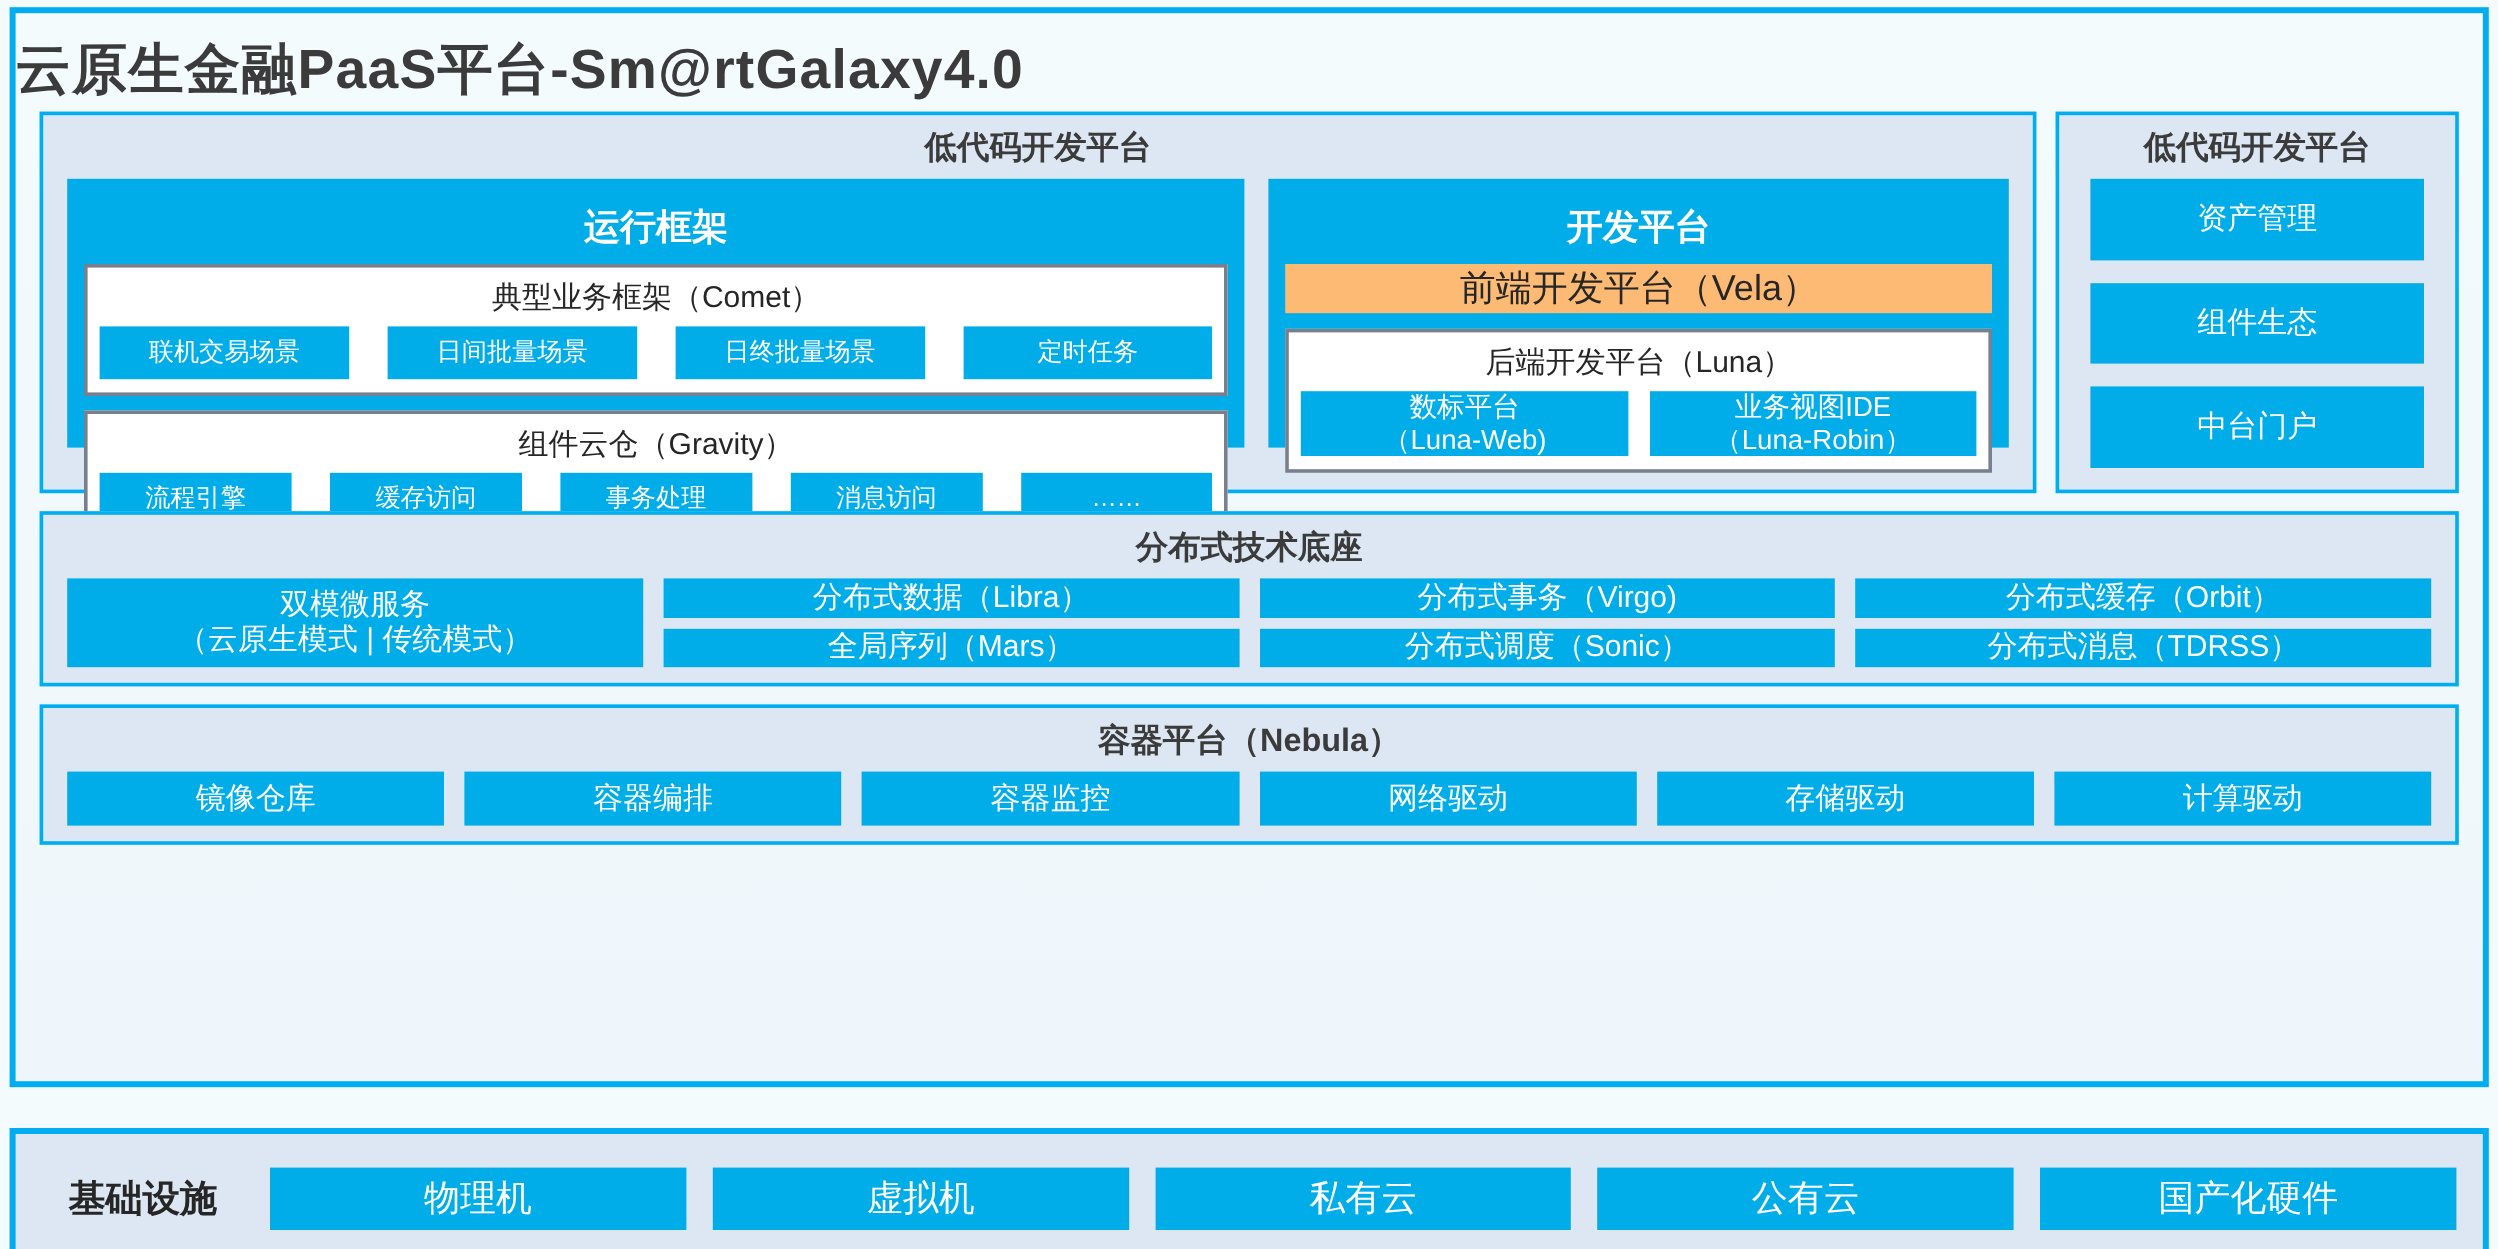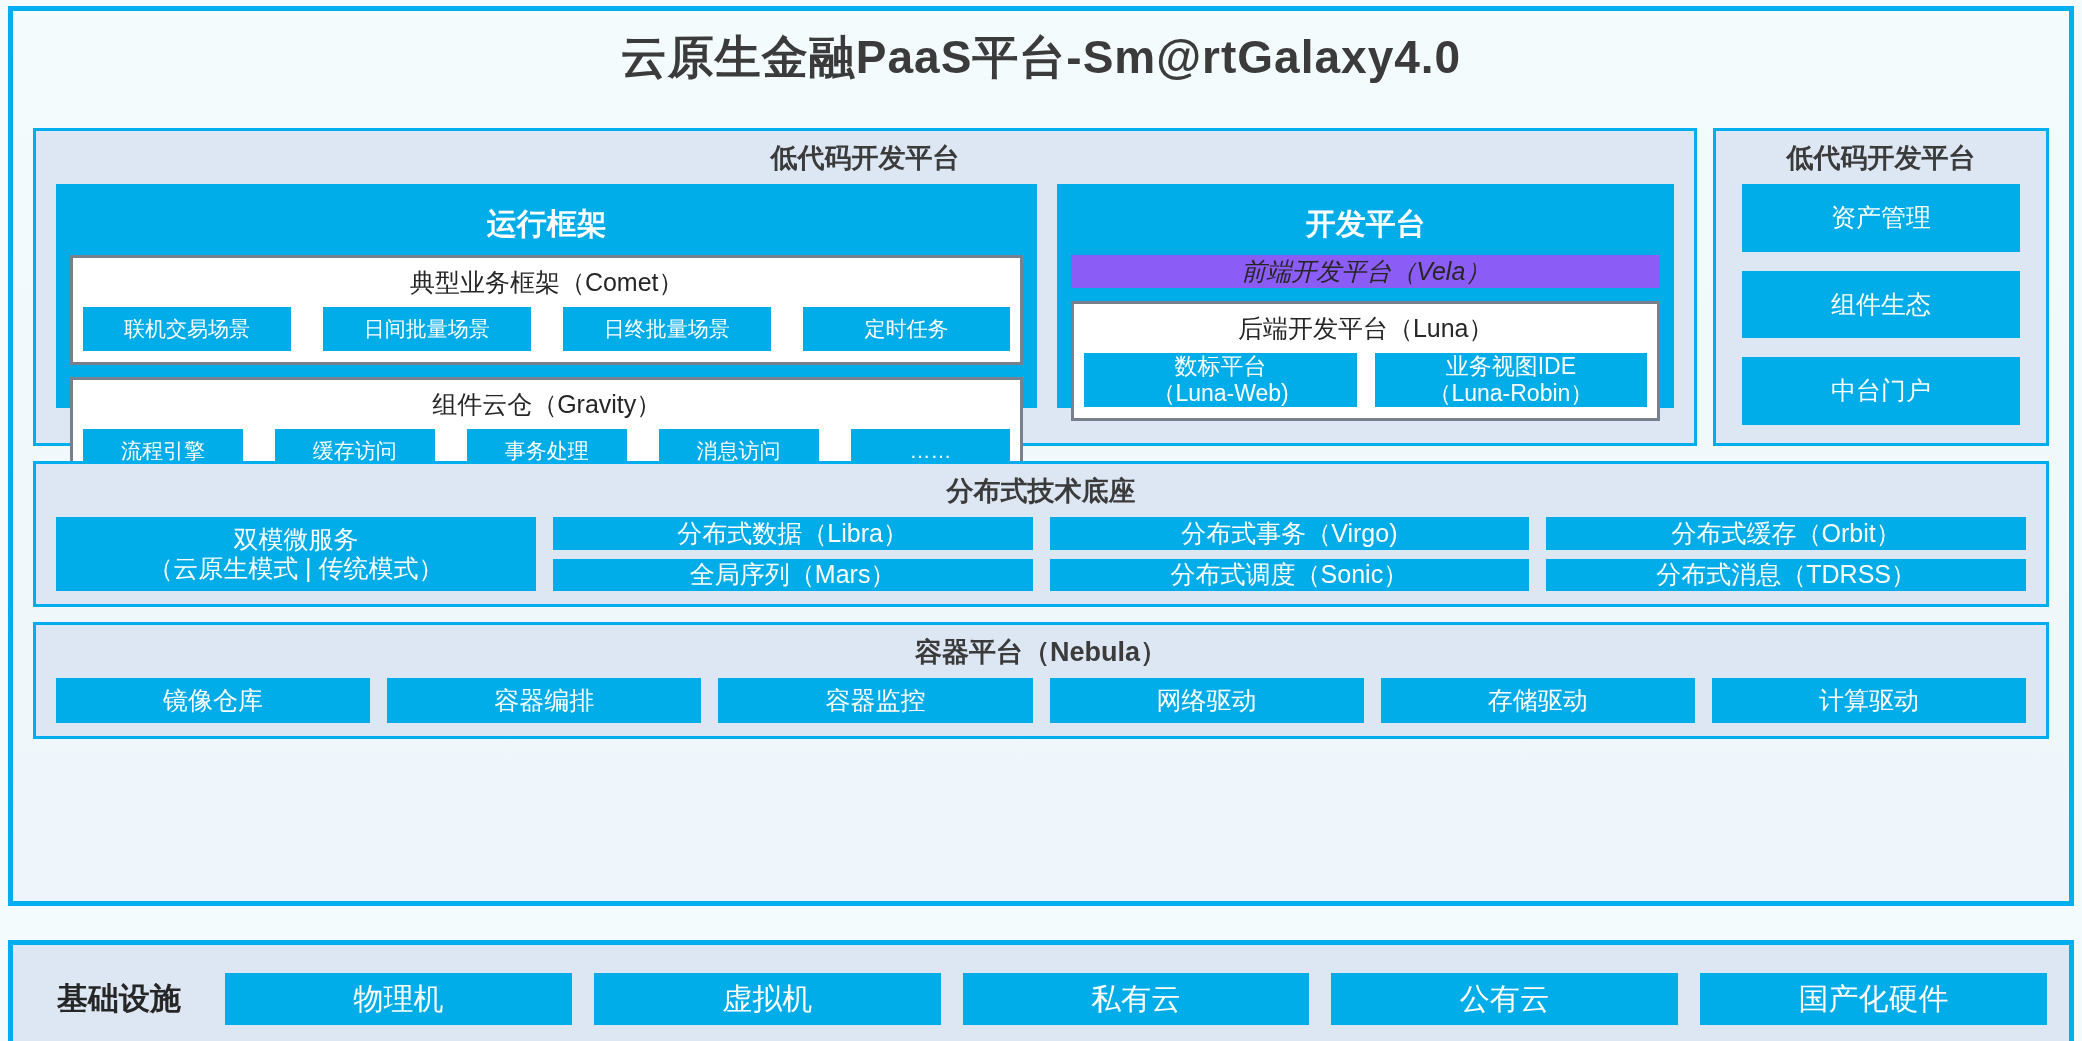--- a/index.html
+++ b/index.html
@@ -15,32 +15,32 @@
     padding:0;
   }
   
   .main-frame{
     position:absolute;left:8px;top:6px;width:2066px;height:900px;
     box-sizing:border-box;
     border:5px solid #00aeef;
     background:linear-gradient(180deg,#f4fbfd 0%,#eef6fb 100%);
   }
   .title{
-    text-align:center;
+    text-align:left;
     font-size:46px;
     font-weight:700;
     letter-spacing:1px;
     color:#3b3b3b;
     padding-top:16px;
     height:72px;
     box-sizing:border-box;
   }
   .body-area{
     position:absolute;left:20px;top:82px;right:20px;bottom:14px;
-    display:flex;flex-direction:column;margin-top:35px;
+    display:flex;flex-direction:column;
   }
   .top-row{display:flex;gap:16px;}
   
   .panel{
     background:#dde7f3;
     border:3px solid #00aeef;
     box-sizing:border-box;
     position:relative;
   }
   .panel-title{
@@ -89,23 +89,23 @@
   .chipset{display:flex;gap:32px;}
   .chip{
     flex:1 1 0;height:44px;font-size:21px;
   }
   
   #runframe{flex:1.62 1 0;}
   #runframe .whitebox + .whitebox{margin-top:12px;}
   
   #devplat{flex:1 1 0;}
   .plainwhite{
-    background:#8b5cf6;border:0;box-sizing:border-box;
+    background:#fdba74;border:0;box-sizing:border-box;
     display:flex;align-items:center;justify-content:center;
-    font-size:25px;color:#262626;height:60px;font-style:italic;
+    font-size:30px;color:#262626;height:60px;
   }
   #devplat .whitebox{margin-top:13px;flex:1;}
   .luna-chips{display:flex;gap:18px;flex:1;}
   .luna-chips .blue{flex:1 1 0;font-size:23px;flex-direction:column;justify-content:center;}
   
   #midplat{width:336px;height:318px;display:flex;flex-direction:column;}
   .midplat-items{padding:0 26px 18px 26px;display:flex;flex-direction:column;gap:19px;flex:1;}
   .midplat-items .blue{flex:1 1 0;font-size:25px;}
   
   #distbase{margin-top:15px;height:146px;display:flex;flex-direction:column;}

